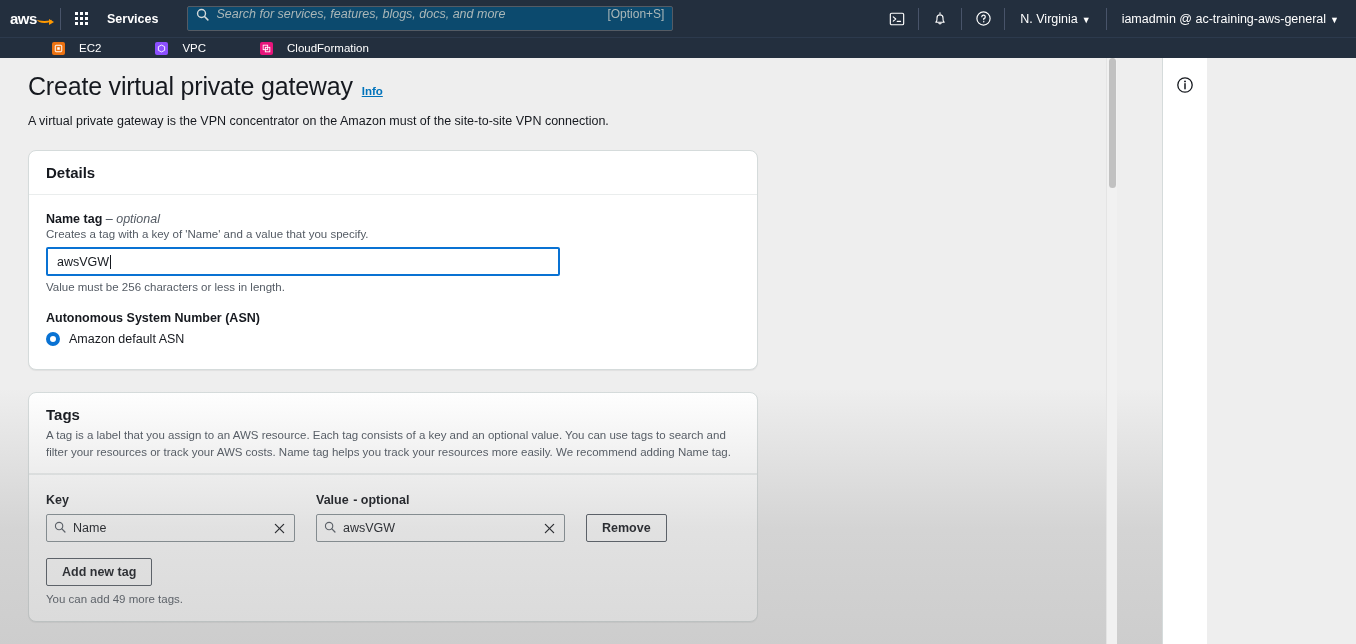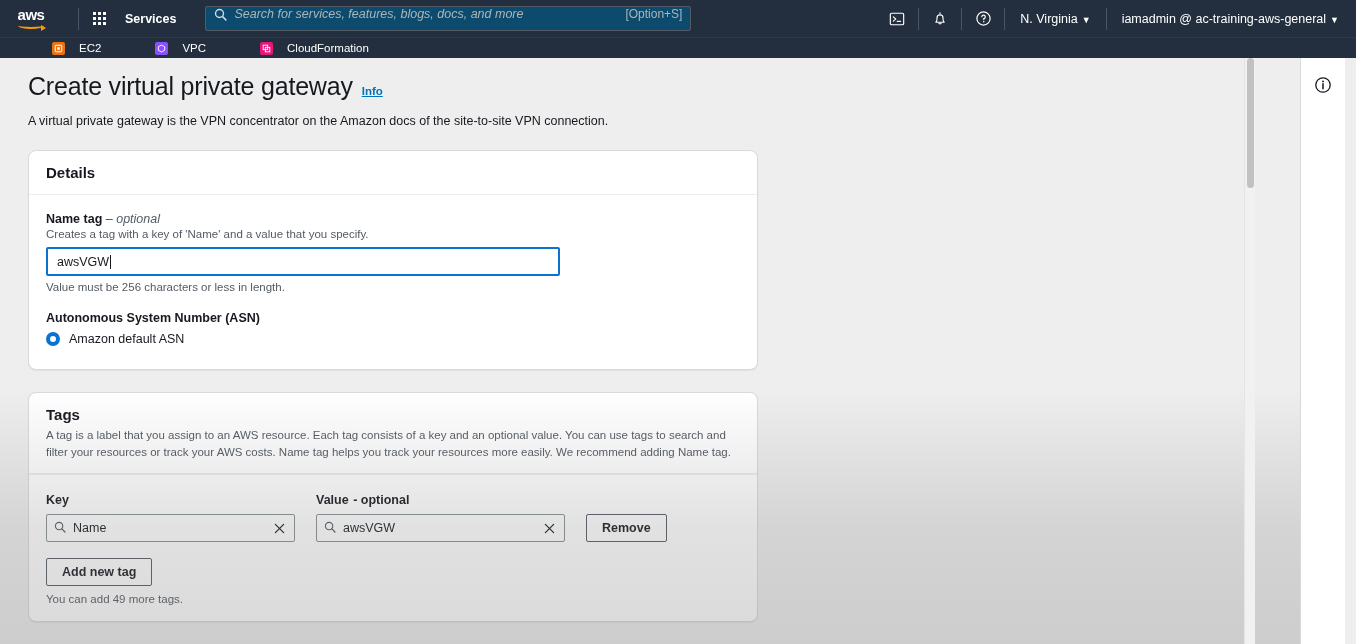--- a/index.html
+++ b/index.html
@@ -13,23 +13,23 @@
   
   .navbar {
     height: 37px; width: 100%;
     background: #232f3e;
     display: flex; align-items: center;
     padding: 0 10px;
     position: relative;
   }
   .aws-logo {
     width: 42px; height: 30px;
-    display: flex; flex-direction: column;
+    display: flex; flex-direction: row;
     align-items: center; justify-content: center;
-    margin-right: 20px; cursor: pointer;
+    margin-right: 2px; cursor: pointer;
   }
   .aws-logo .word {
     color: #ffffff; font-size: 15px; font-weight: bold;
     letter-spacing: -0.5px; line-height: 13px;
   }
   .aws-logo .smile {
     width: 26px; height: 7px; margin-top: 1px;
     border-bottom: 2.5px solid #ff9900;
     border-radius: 0 0 50% 50%;
     position: relative;
@@ -102,21 +102,21 @@
   }
   .shortcut-label { color: #ffffff; font-size: 11.5px; }
 
   
   .page-wrap {
     position: relative;
     width: 1356px; height: 586px;
     display: flex;
   }
   .content-col {
-    width: 1300px; height: 586px;
+    width: 1162px; height: 586px;
     overflow: hidden; position: relative;
     background: #eeeeee;
   }
   .content-inner { padding: 14px 0 0 28px; }
 
   .page-title-row {
     display: flex; align-items: baseline; gap: 9px;
   }
   .page-title {
     font-size: 25px; font-weight: normal; color: #16191f;
@@ -366,21 +366,21 @@
 <div class="page-wrap">
 
   <div class="content-col">
     <div class="content-inner">
 
       <div class="page-title-row">
         <span class="page-title">Create virtual private gateway</span>
         <span class="info-link">Info</span>
       </div>
 
-      <div class="page-desc">A virtual private gateway is the VPN concentrator on the Amazon docs of the site-to-site VPN connection.</div>
+      <div class="page-desc">A virtual private gateway is the VPN concentrator on the Amazon must of the site-to-site VPN connection.</div>
 
       <div class="card">
         <div class="card-header">
           <div class="card-title">Details</div>
         </div>
         <div class="card-body">
 
           <div class="field-label">
             <span>Name tag</span>
             <span class="optional">– optional</span>

